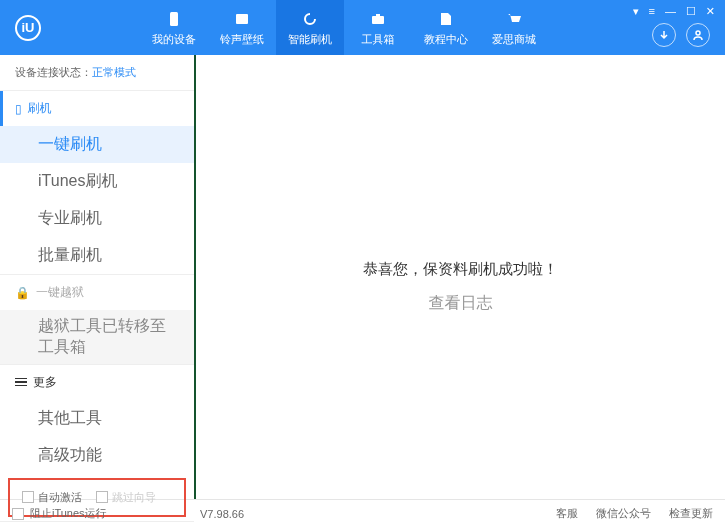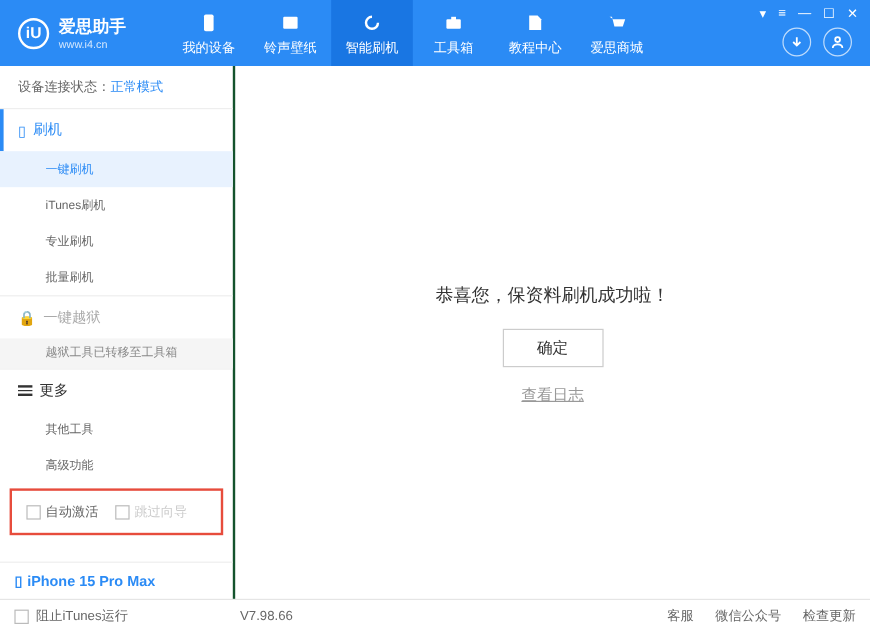--- a/index.html
+++ b/index.html
@@ -26,21 +26,21 @@
 .circle-btn svg { stroke: #fff; fill: none; }
 
 .main { display: flex; height: calc(100% - 55px - 28px); }
 .sidebar { width: 196px; border-right: 2px solid #14532d; padding-top: 10px; display: flex; flex-direction: column; }
 .conn-status { padding: 0 15px 10px; font-size: 11px; color: #666; }
 .conn-status .mode { color: #2b8bf5; }
 
 .side-section { border-top: 1px solid #eee; }
 .side-header { padding: 9px 15px; display: flex; align-items: center; gap: 6px; font-size: 12px; color: #333; }
 .side-header.blue { color: #2b8bf5; border-left: 3px solid #2b8bf5; padding-left: 12px; }
-.side-item { padding: 8px 15px 8px 38px; font-size: 10px; color: #666; cursor: pointer; }
+.side-item { padding: 8px 15px 8px 38px; font-size: 16px; color: #666; cursor: pointer; }
 .side-item.active { background: #e8f2fe; color: #2b8bf5; }
 .side-item.sub { background: #f5f5f5; color: #888; padding: 6px 15px 6px 38px; line-height: 1.3; }
 .side-header.gray { color: #aaa; }
 
 .checkbox-row { padding: 10px 12px; border: 2px solid #e74c3c; margin: 4px 8px; display: flex; gap: 14px; font-size: 11px; }
 .checkbox-item { display: flex; align-items: center; gap: 4px; color: #666; }
 .checkbox-item.disabled { color: #ccc; }
 .cb { width: 12px; height: 12px; border: 1px solid #bbb; background: #fff; }
 
 .device-info { padding: 8px 12px; border-top: 1px solid #eee; margin-top: auto; }
@@ -52,42 +52,38 @@
 .phone { width: 80px; height: 140px; background: #fff; border-radius: 12px; position: absolute; left: 50%; top: 50%; transform: translate(-50%, -50%); box-shadow: 0 4px 12px rgba(0,0,0,0.15); }
 .phone::before { content: ''; position: absolute; top: 10px; left: 8px; right: 8px; bottom: 22px; background: #d4e9fc; border-radius: 4px; }
 .phone::after { content: ''; position: absolute; bottom: 8px; left: 50%; transform: translateX(-50%); width: 10px; height: 10px; border: 1.5px solid #ccc; border-radius: 50%; }
 .new-banner { position: absolute; left: 50%; top: 50%; transform: translate(-50%, -30%); background: #ffd040; color: #fff; font-weight: bold; font-size: 22px; padding: 4px 18px; letter-spacing: 2px; font-style: italic; box-shadow: 0 2px 6px rgba(0,0,0,0.1); }
 .new-banner::before, .new-banner::after { content: ''; position: absolute; top: 0; border-top: 17px solid transparent; border-bottom: 17px solid transparent; }
 .new-banner::before { left: -10px; border-right: 10px solid #ffd040; }
 .new-banner::after { right: -10px; border-left: 10px solid #ffd040; }
 
 .success-msg { font-size: 15px; color: #333; margin-top: 20px; }
 .ok-btn { margin-top: 18px; padding: 6px 28px; border: 1px solid #ccc; background: #fff; cursor: pointer; font-size: 13px; color: #333; }
-.log-link { margin-top: 14px; color: #999; font-size: 13px; text-decoration: underline; cursor: pointer; }
+.log-link { margin-top: 14px; color: #999; font-size: 16px; cursor: pointer; }
 
 .footer { height: 28px; border-top: 1px solid #e5e5e5; display: flex; align-items: center; padding: 0 12px; font-size: 11px; color: #666; }
 .footer-left { display: flex; align-items: center; gap: 6px; }
 .footer-center { margin-left: auto; margin-right: auto; position: absolute; left: 200px; }
 .footer-right { margin-left: auto; display: flex; gap: 18px; }
 .footer-right span { cursor: pointer; }
 
 .hamb { width: 12px; display: flex; flex-direction: column; gap: 2px; }
 .hamb span { height: 1.5px; background: currentColor; }
 .lock { font-size: 12px; color: #ccc; }
 </style>
 </head>
 <body>
 
 <div class="header">
   <div class="logo-area">
     <div class="logo-circle">iU</div>
-    <div class="logo-text">
-      <div class="cn">爱思助手</div>
-      <div class="url">www.i4.cn</div>
-    </div>
   </div>
   <div class="nav">
     <div class="nav-item">
       <div class="nav-icon">
           <svg width="16" height="16" viewBox="0 0 16 16">
             <rect x="4" y="1" width="8" height="14" rx="1.5"></rect>
           </svg>
         </div>
       <span>我的设备</span>
     </div>
@@ -207,21 +203,20 @@
       <div class="device-name">
         <span>▯</span>
         <span>iPhone 15 Pro Max</span>
       </div>
 
     </div>
   </div>
 
   <div class="content">
     <div class="success-msg">恭喜您，保资料刷机成功啦！</div>
-    <button class="ok-btn">确定</button>
     <a class="log-link">查看日志</a>
   </div>
 </div>
 
 <div class="footer">
   <div class="footer-left">
     <span class="cb"></span>
     <span>阻止iTunes运行</span>
   </div>
   <div class="footer-center">V7.98.66</div>

